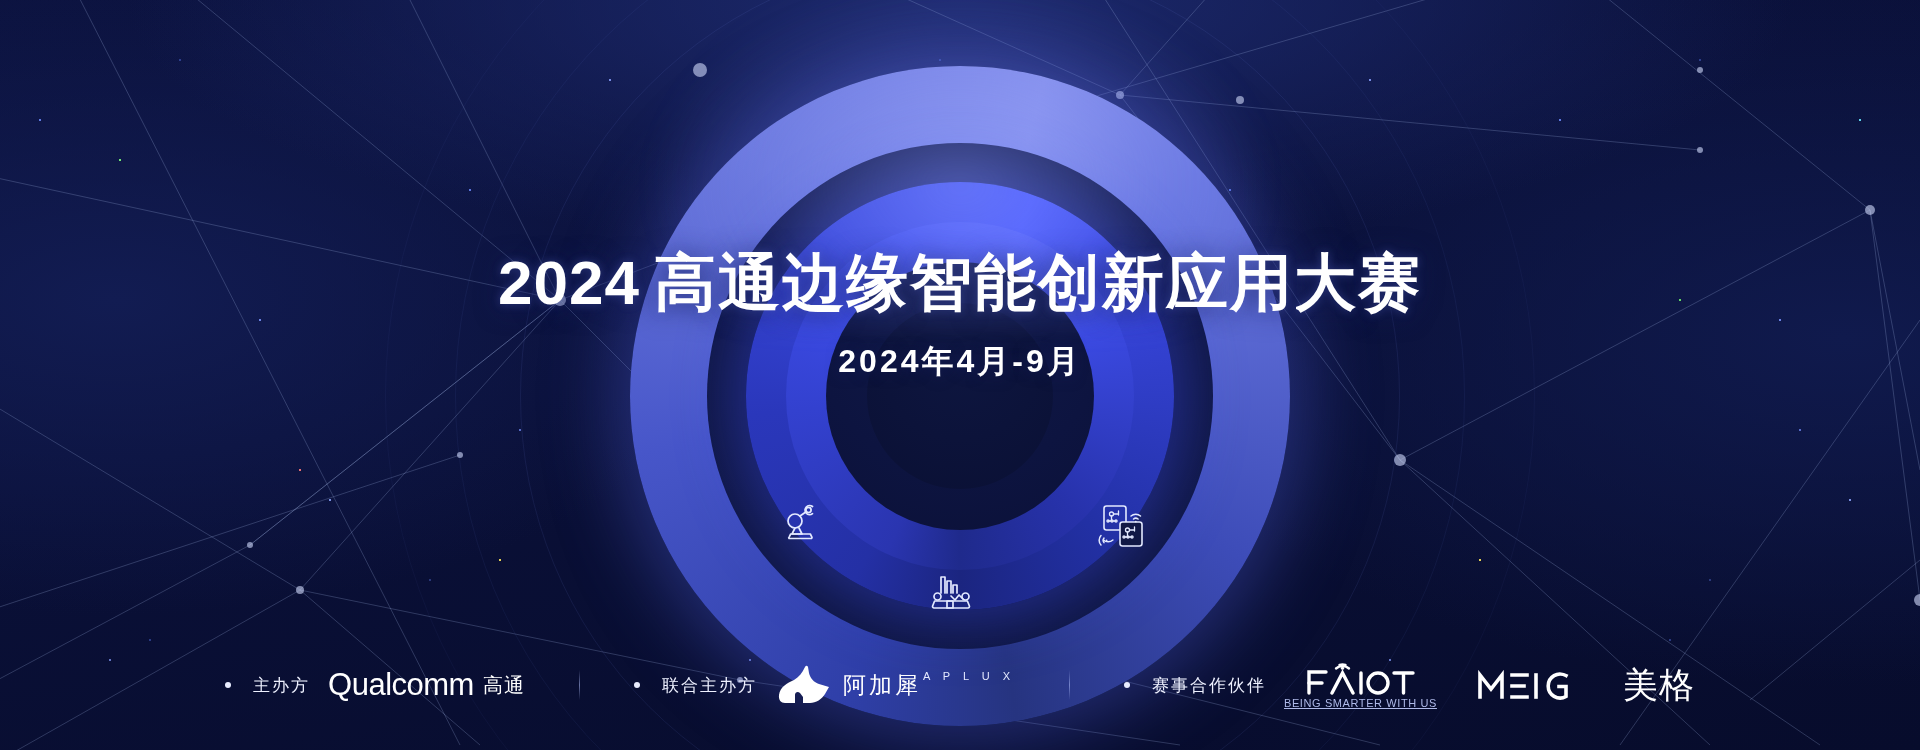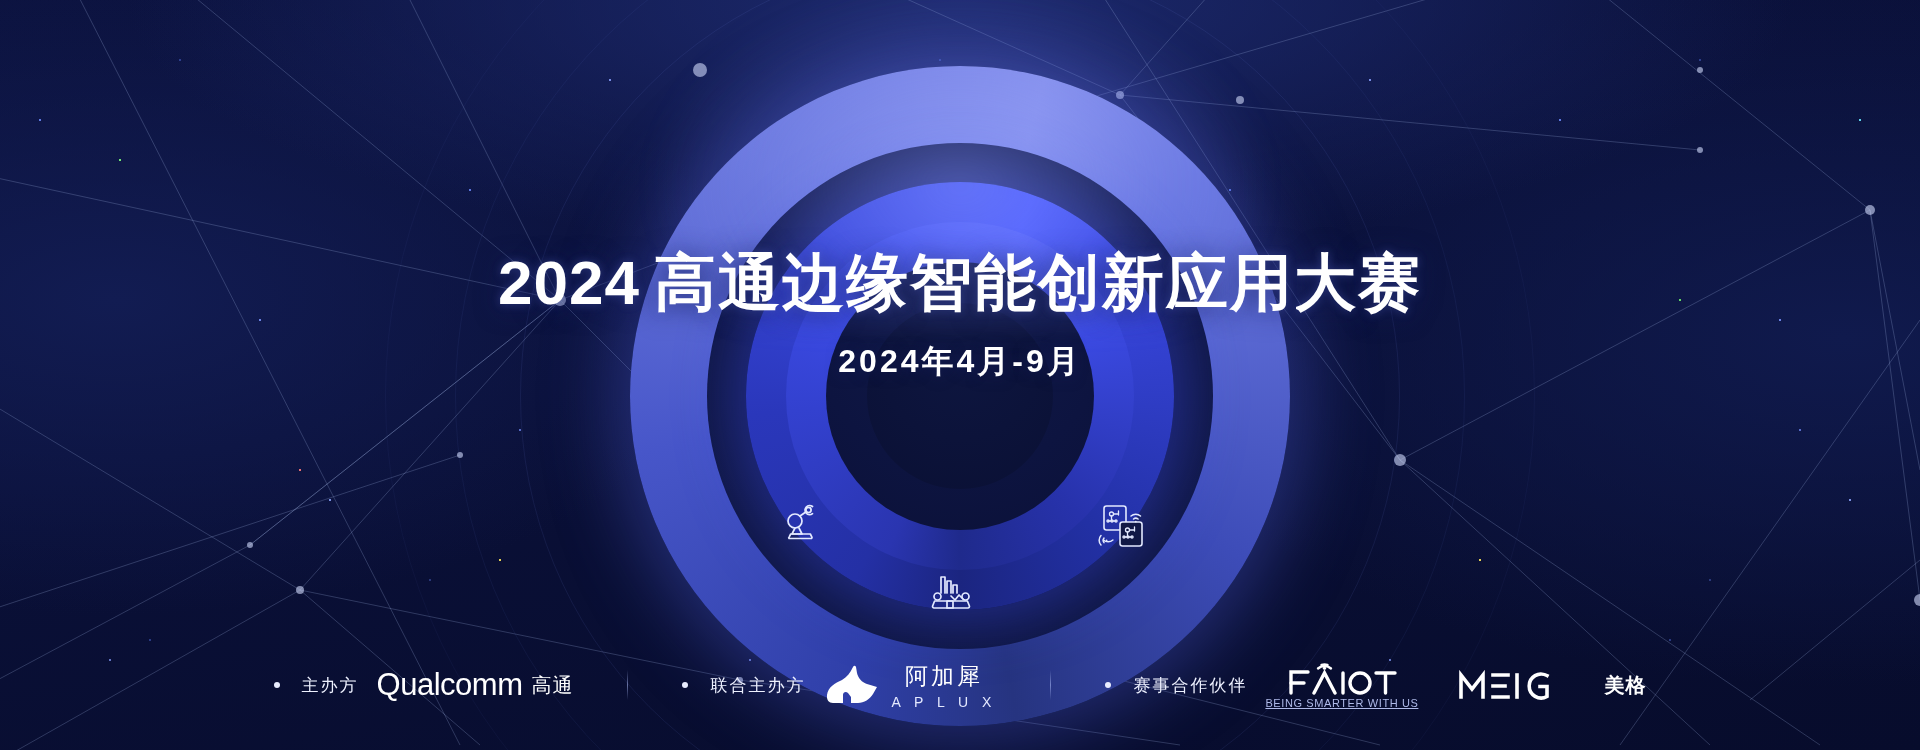--- a/index.html
+++ b/index.html
@@ -228,32 +228,32 @@
     color: #fff;
     font-weight: 400;
     letter-spacing: -0.5px;
     white-space: nowrap;
     display: flex;
     align-items: center;
     gap: 9px;
   }
   .qc-cn { font-size: 20px; letter-spacing: 1px; }
 
-  .aplux-text { display: flex; flex-direction: column; align-items: center; gap: 2px; }
+  .aplux-text { display: flex; flex-direction: row; gap: 2px; }
   .aplux-cn {
     font-size: 23px; color: #fff; letter-spacing: 3px; font-weight: 500;
   }
   .aplux-en {
-    font-size: 14px; color: #e4e9ff; letter-spacing: 5px; font-weight: 400;
+    font-size: 11px; color: #e4e9ff; letter-spacing: 5px; font-weight: 400;
   }
 
   .faiot-text { display: flex; flex-direction: column; align-items: center; }
   .faiot-en { font-size: 11px; color: #aeb9e8; letter-spacing: .6px; margin-top: 2px; white-space: nowrap; text-decoration: underline; }
 
-  .meig-cn { font-size: 20px; color: #fff; letter-spacing: 1px; font-weight: 700; margin-left: 42px; }
+  .meig-cn { font-size: 35px; color: #fff; letter-spacing: 1px; font-weight: 400; margin-left: 42px; }
 </style>
 </head>
 <body>
 
 <div class="banner">
 
   <div class="stars"></div>
   <div class="stars2"></div>
   <div class="stars3"></div>
 

